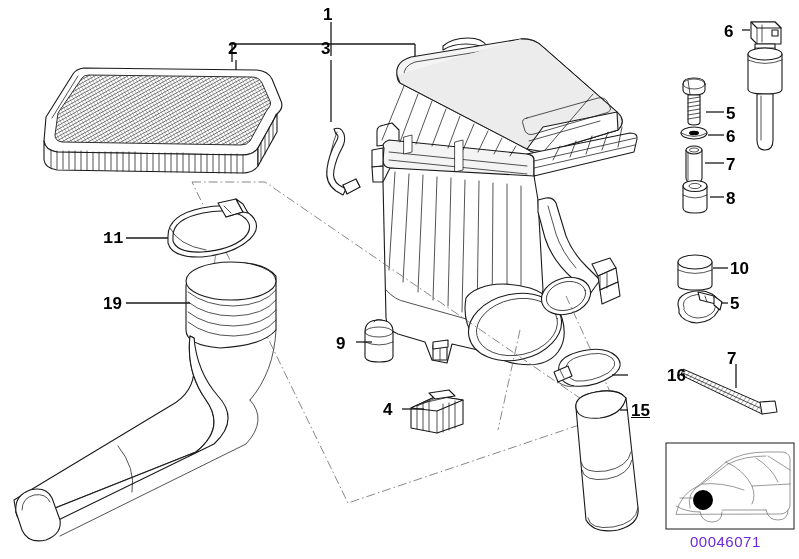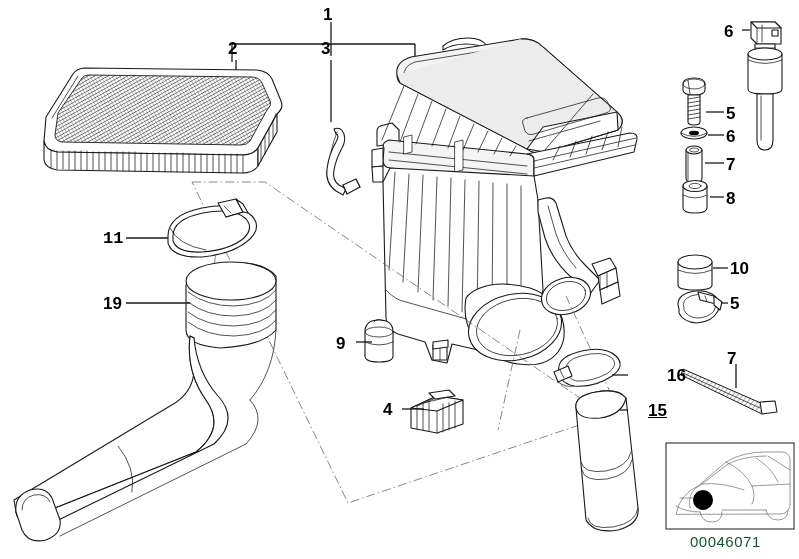--- a/index.html
+++ b/index.html
@@ -29,21 +29,21 @@
     line-height:17px;
     color:#000000;
     white-space:nowrap;
     letter-spacing:0px;
   }
   .diagnum{
     position:absolute;
     font-family:"Liberation Sans", sans-serif;
     font-size:15px;
     line-height:15px;
-    color:#14532d;
+    color:#6d28d9;
     letter-spacing:0.5px;
     white-space:nowrap;
   }
 </style>
 </head>
 <body>
 
 <div id="diagram-root">
 
   <svg id="art" viewBox="0 0 799 559" xmlns="http://www.w3.org/2000/svg">
@@ -464,19 +464,19 @@
   <div class="callout" style="left:726px; top:105px;">5</div>
   <div class="callout" style="left:726px; top:128px;">6</div>
   <div class="callout" style="left:726px; top:156px;">7</div>
   <div class="callout" style="left:726px; top:190px;">8</div>
   <div class="callout" style="left:336px; top:335px;">9</div>
   <div class="callout" style="left:103px; top:295px;">19</div>
   <div class="callout" style="left:103px; top:230px;font-family:Liberation Mono, monospace;">11</div>
   <div class="callout" style="left:724px; top:23px;">6</div>
   <div class="callout" style="left:730px; top:260px;">10</div>
   <div class="callout" style="left:730px; top:295px;">5</div>
-  <div class="callout" style="left:648px; top:402px;text-decoration:underline;">15</div>
+  <div class="callout" style="left:631px; top:402px;text-decoration:underline;">15</div>
   <div class="callout" style="left:667px; top:367px;">16</div>
   <div class="callout" style="left:727px; top:350px;">7</div>
 
   <div class="diagnum" style="left:690px; top:534px;">00046071</div>
 
 </div>
 
 </body></html>

